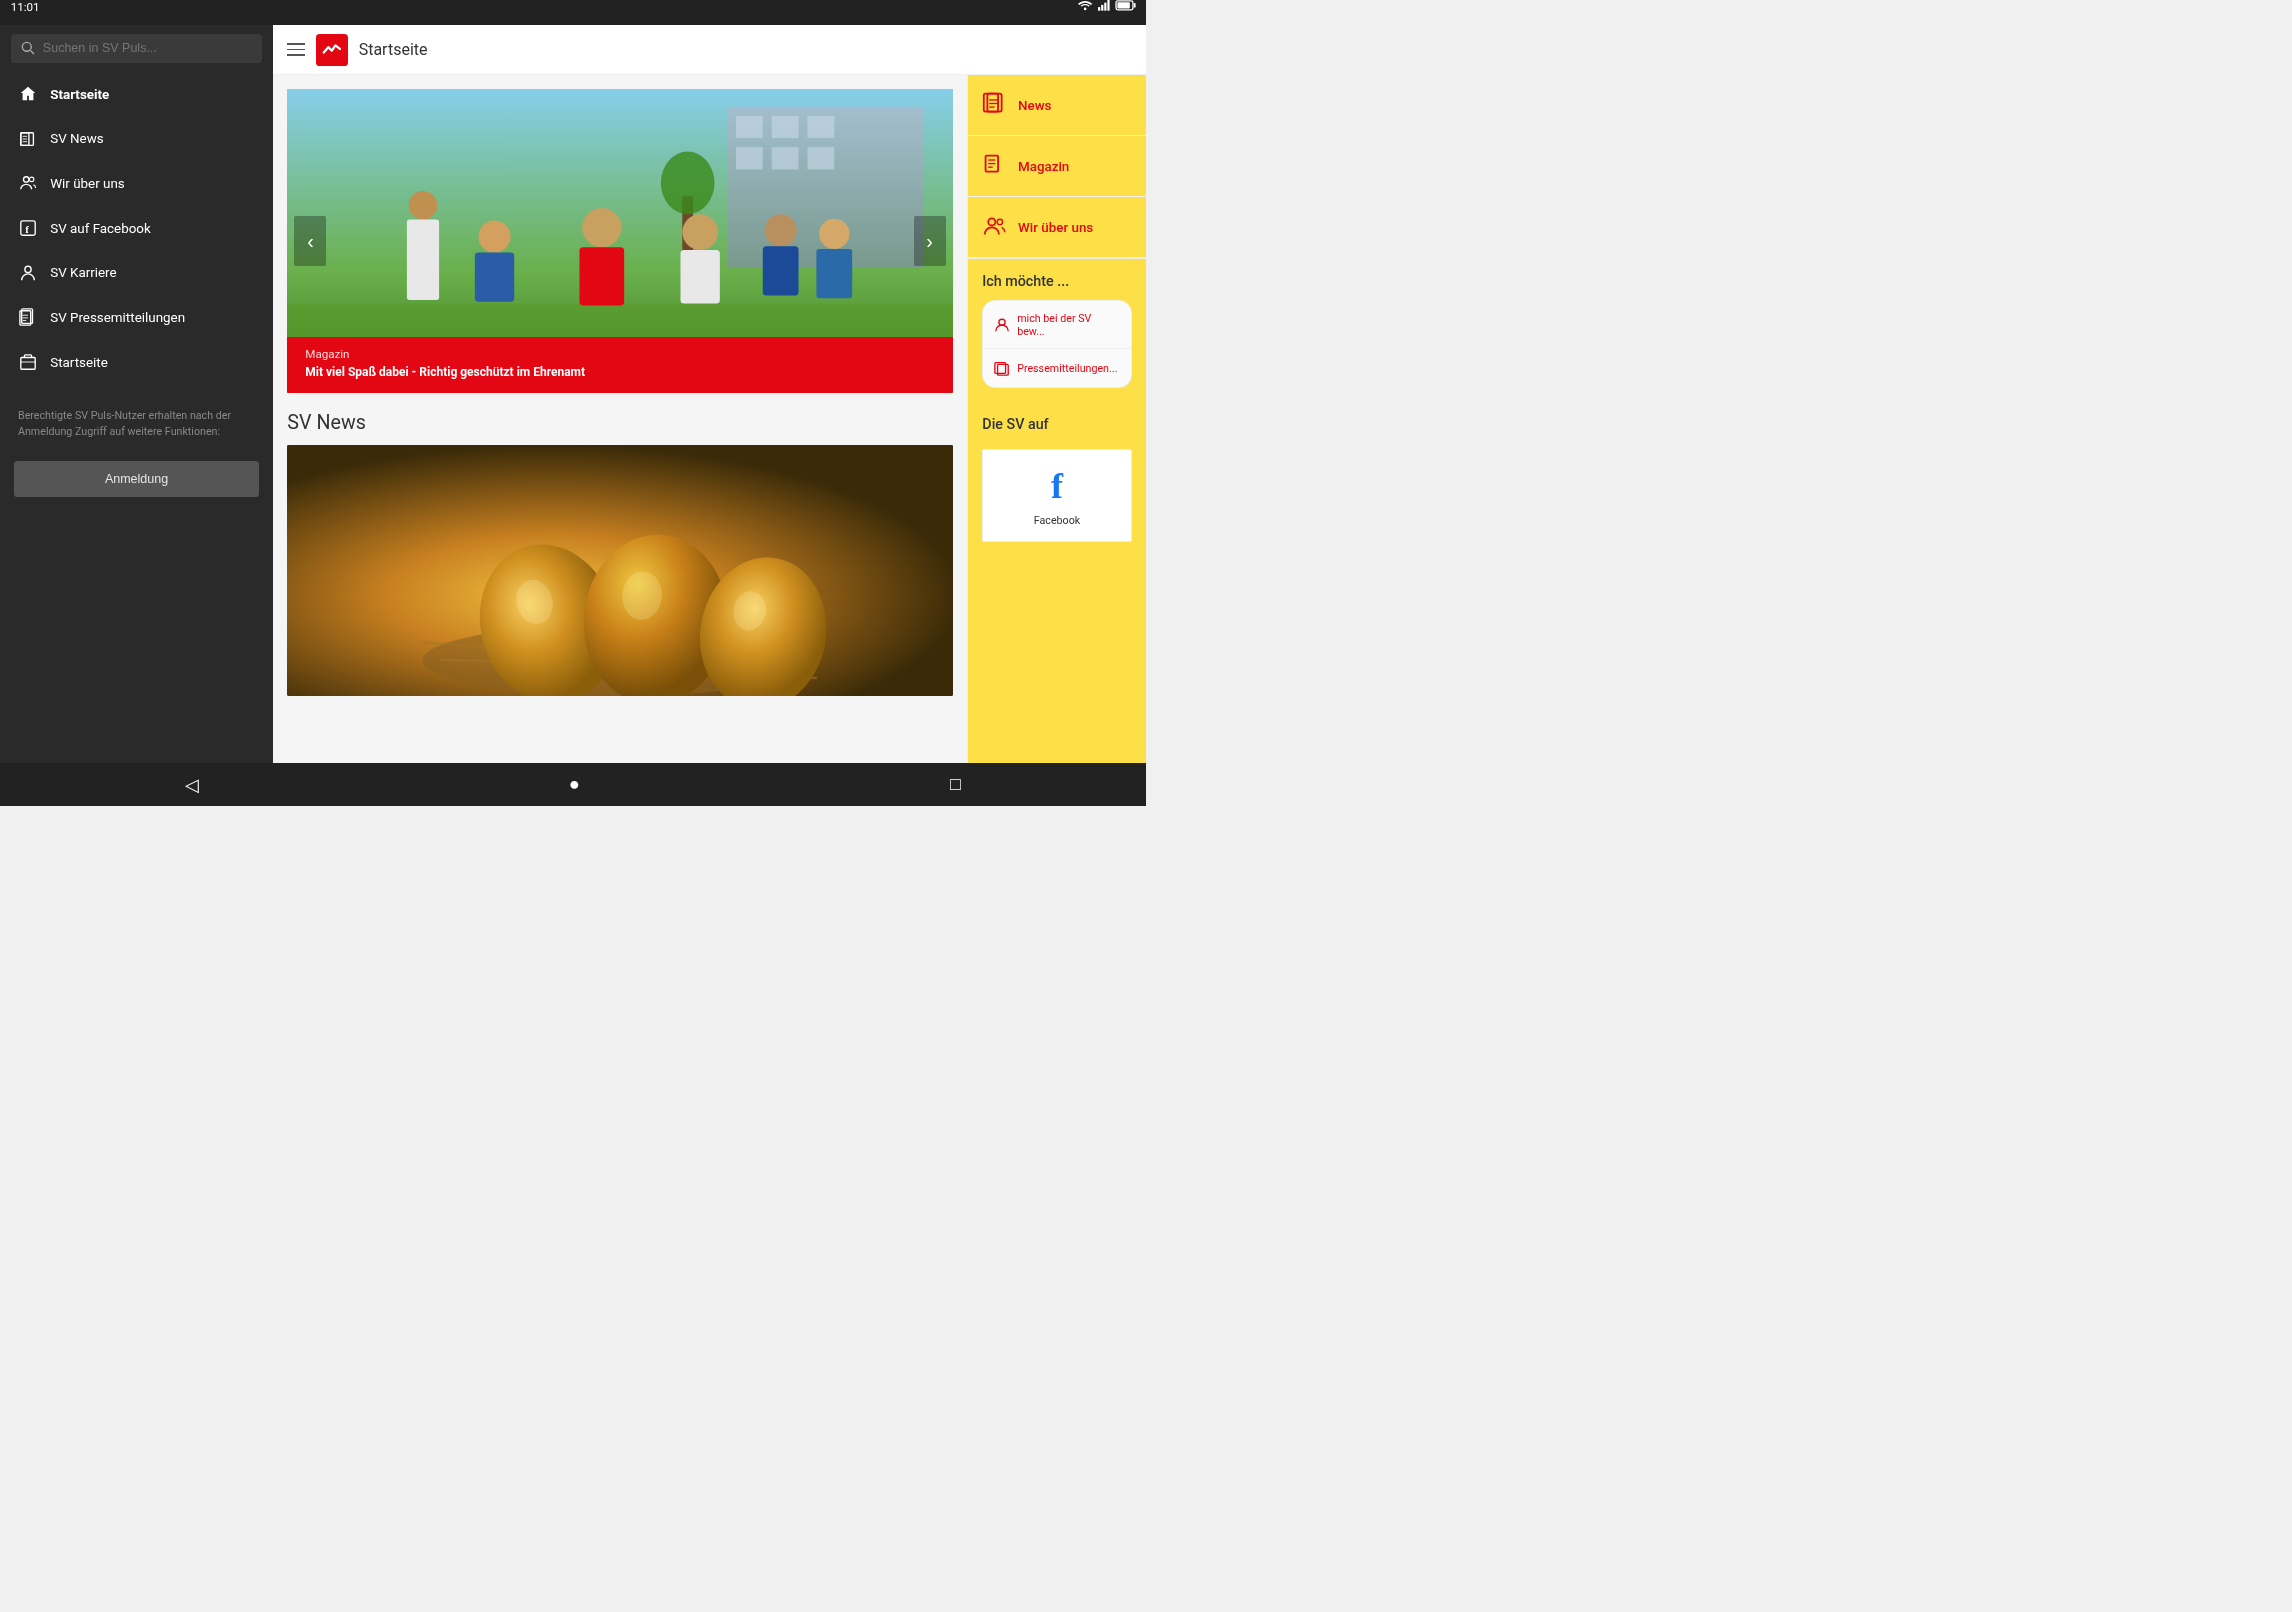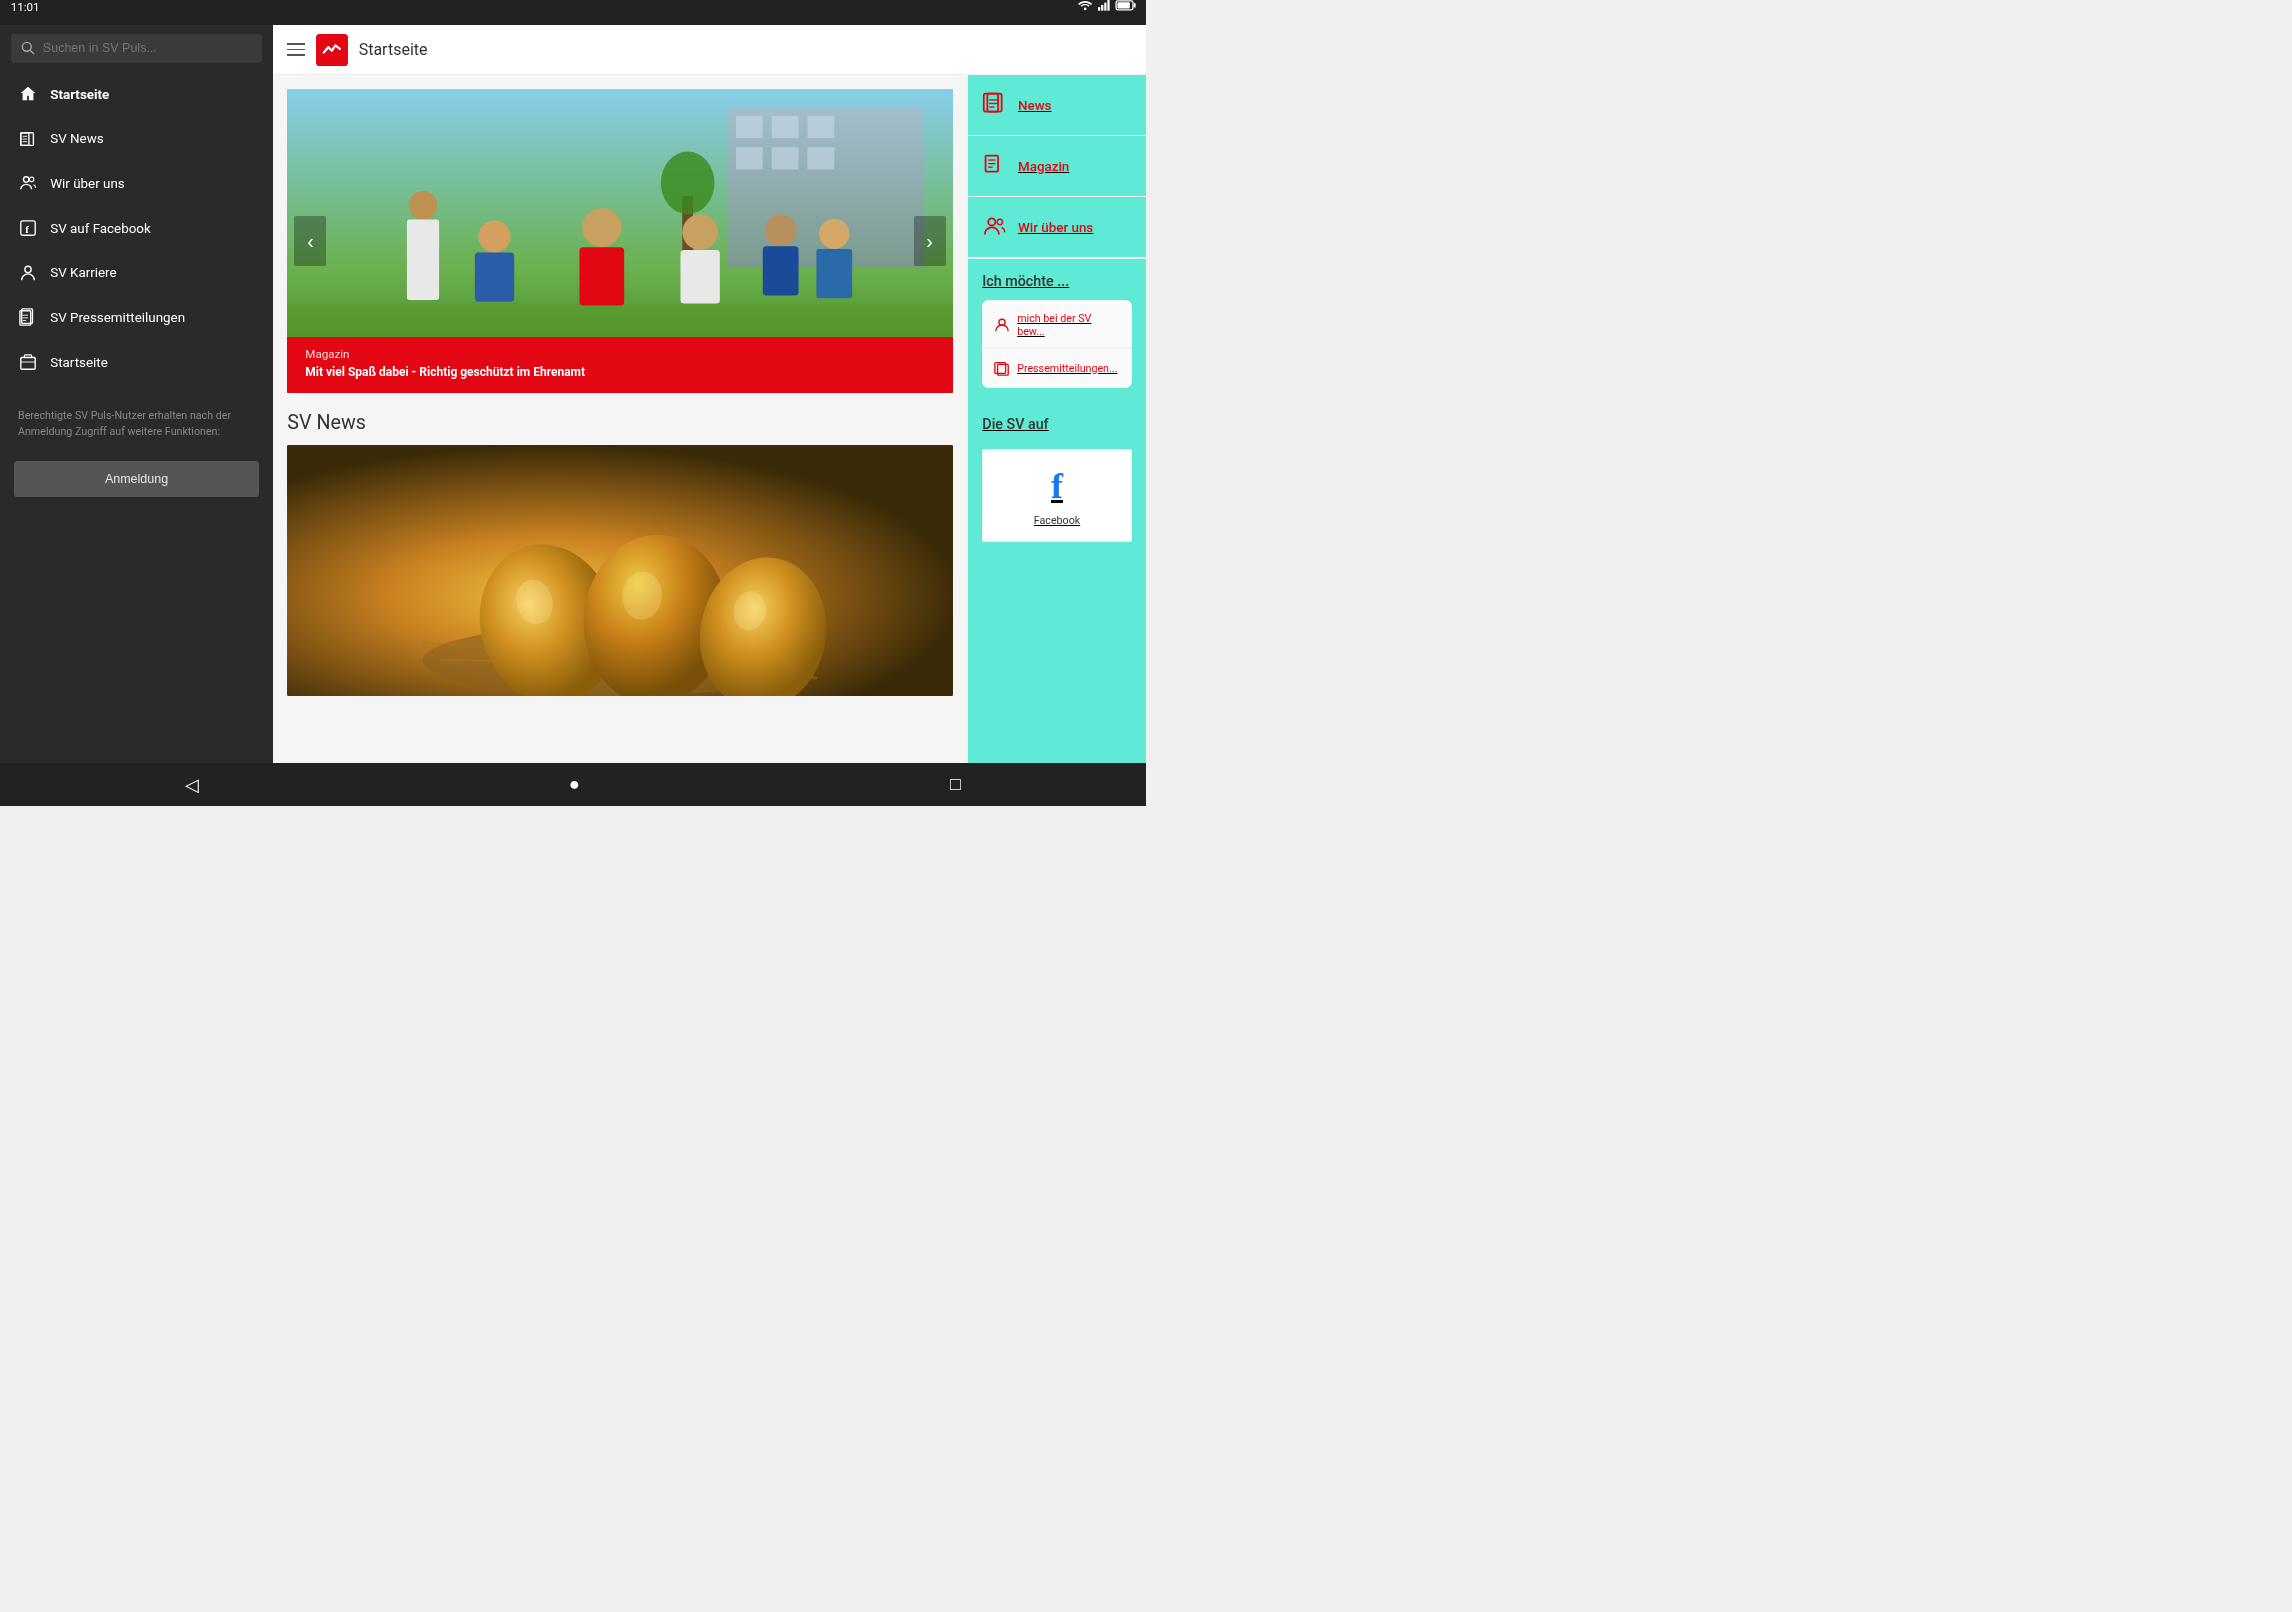--- a/index.html
+++ b/index.html
@@ -215,26 +215,25 @@
       height: 100%;
       background:
         radial-gradient(ellipse at 35% 70%, #e8c040 0%, #c89020 30%, #8b5e0a 60%, #2a1a0a 100%),
         radial-gradient(ellipse at 65% 65%, #d4a030 0%, transparent 50%),
         radial-gradient(ellipse at 50% 80%, #b87820 0%, transparent 40%);
     }
 
     
     .right-sidebar {
       width: 179px;
-      background: #5eead4;
+      background: #fde047;
       padding: 0;
       flex-shrink: 0;
       overflow-y: auto;
       border-left: 0.9px solid #eee;
-      text-decoration: underline;
     }
 
     .right-nav-item {
       display: flex;
       align-items: center;
       gap: 10.7px;
       padding: 16px 14.3px;
       border-bottom: 0.9px solid #eee;
       cursor: pointer;
       color: #e30613;
@@ -248,21 +247,21 @@
     }
     .ich-mochte-title {
       font-size: 14.3px;
       color: #333;
       margin-bottom: 10.7px;
       font-weight: 500;
     }
     .ich-mochte-card {
       background: #fafafa;
       border: 0.9px solid #eee;
-      border-radius: 6px;
+      border-radius: 13px;
       overflow: hidden;
     }
     .ich-mochte-item {
       display: flex;
       align-items: center;
       gap: 7.2px;
       padding: 10.7px;
       border-bottom: 0.9px solid #eee;
       cursor: pointer;
       color: #e30613;

